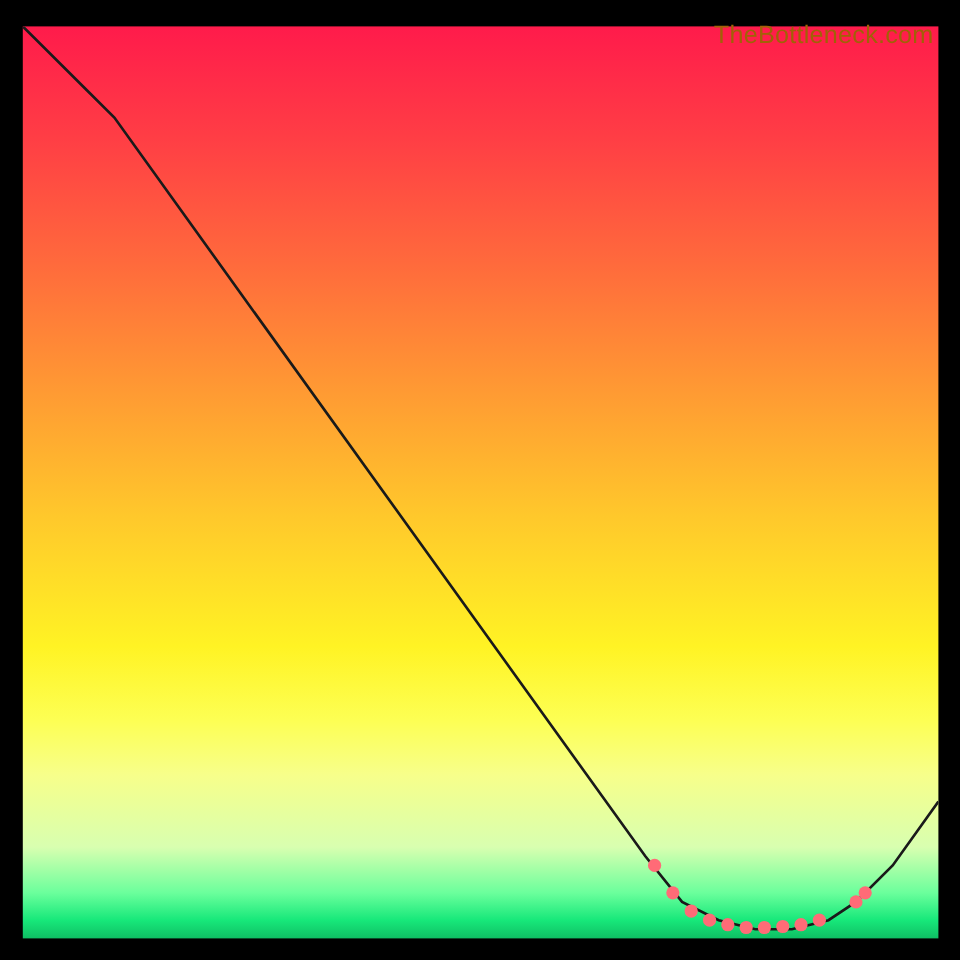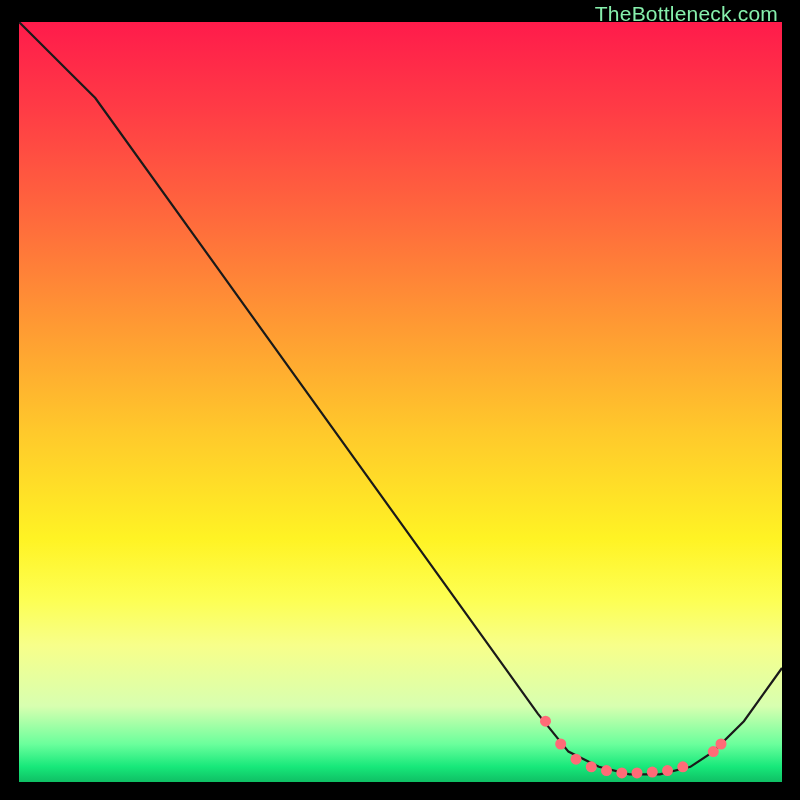--- a/index.html
+++ b/index.html
@@ -27,23 +27,23 @@
       #fdff53 76%,
       #f7ff8a 82%,
       #d8ffb0 90%,
       #6bff9c 95%,
       #17e87a 98%,
       #0fbf64 100%
     );
   }
   .attribution {
     position: absolute;
-    top: 2px;
+    top: 18px;
     right: 22px;
-    color: #86efac;
+    color: #a16207;
     font-size: 21px;
     font-weight: 500;
     letter-spacing: 0.2px;
   }
   svg.curve {
     position: absolute;
     left: 0;
     top: 0;
     width: 763px;
     height: 760px;

